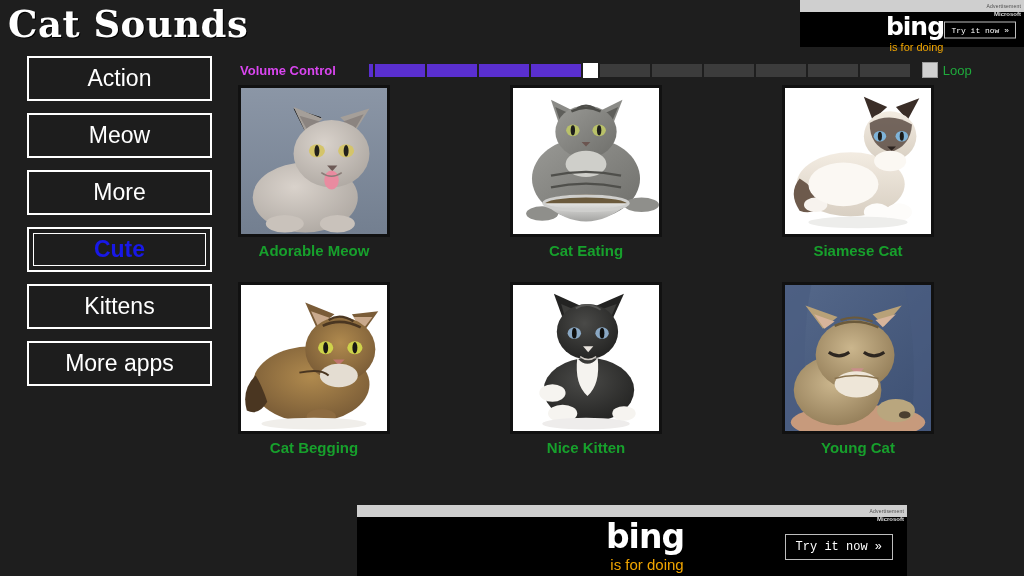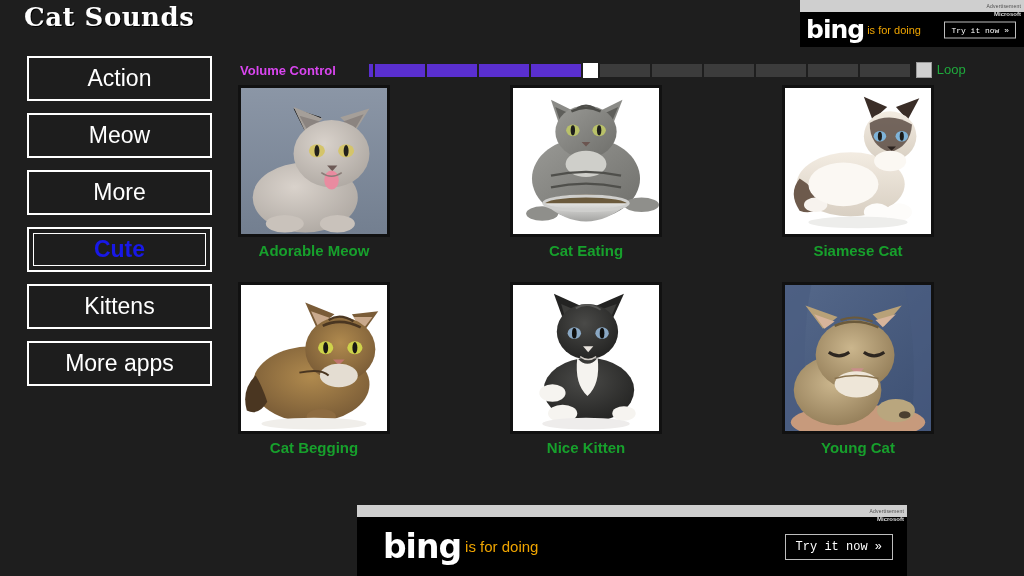--- a/index.html
+++ b/index.html
@@ -6,24 +6,24 @@
   html, body {
     width: 1024px; height: 576px;
     background: #1e1e1e;
     font-family: "Liberation Sans", sans-serif;
     overflow: hidden;
   }
   #app { position: relative; width: 1024px; height: 576px; background: #1e1e1e; }
 
   
   .app-title {
-    position: absolute; left: 24px; top: 2px;
+    position: absolute; left: 8px; top: 2px;
     font-family: "DejaVu Serif", serif;
     font-weight: bold;
-    font-size: 26px;
+    font-size: 37px;
     color: #ffffff;
     letter-spacing: 0.5px;
     text-shadow: 1px 1px 0 #000;
   }
 
   
   .sidebar { position: absolute; left: 27px; top: 56px; width: 185px; }
   .nav-btn {
     display: flex; align-items: center; justify-content: center;
     width: 185px; height: 45px;
@@ -61,21 +61,21 @@
     display: flex; align-items: center;
     height: 14px;
     gap: 2px;
   }
   .slider .seg { height: 13px; }
   .slider .seg.lead { width: 4px; background: #5a2fd0; }
   .slider .seg.fill { width: 50px; background: #5a2fd0; }
   .slider .seg.thumb { width: 15px; height: 15px; background: #ffffff; }
   .slider .seg.empty { width: 50px; background: #3c3c3c; }
 
-  .loop-wrap { display: flex; align-items: flex-start; margin-left: 6px; gap: 5px; }
+  .loop-wrap { display: flex; align-items: center; margin-left: 12px; gap: 5px; }
   .loop-box {
     width: 16px; height: 16px; background: #d0d0d0; border: 1px solid #9a9a9a;
     cursor: pointer;
   }
   .loop-label { color: #1faa3c; font-size: 13px; font-family: "Liberation Sans", sans-serif; }
 
   
   .grid { position: absolute; left: 238px; top: 85px; width: 706px; }
   .grid-row { display: flex; gap: 120px; }
   .grid-row.second { margin-top: 23px; }
@@ -122,20 +122,21 @@
   .ad-ms {
     position: absolute; right: 3px; top: 11px;
     font-size: 6px; color: #dcdcdc; font-weight: bold;
     font-family: "Liberation Sans", sans-serif;
   }
   .ad-body {
     position: relative;
     display: flex; align-items: center;
     height: calc(100% - 12px);
     padding-left: 6px;
+    flex-direction: column;
   }
   .ad-bottom .ad-body { padding-left: 26px; }
   .bing-logo {
     font-family: "DejaVu Sans", sans-serif;
     font-weight: bold;
     color: #ffffff;
     letter-spacing: -1px;
   }
   .ad-top .bing-logo { font-size: 25px; }
   .ad-bottom .bing-logo { font-size: 33px; }

